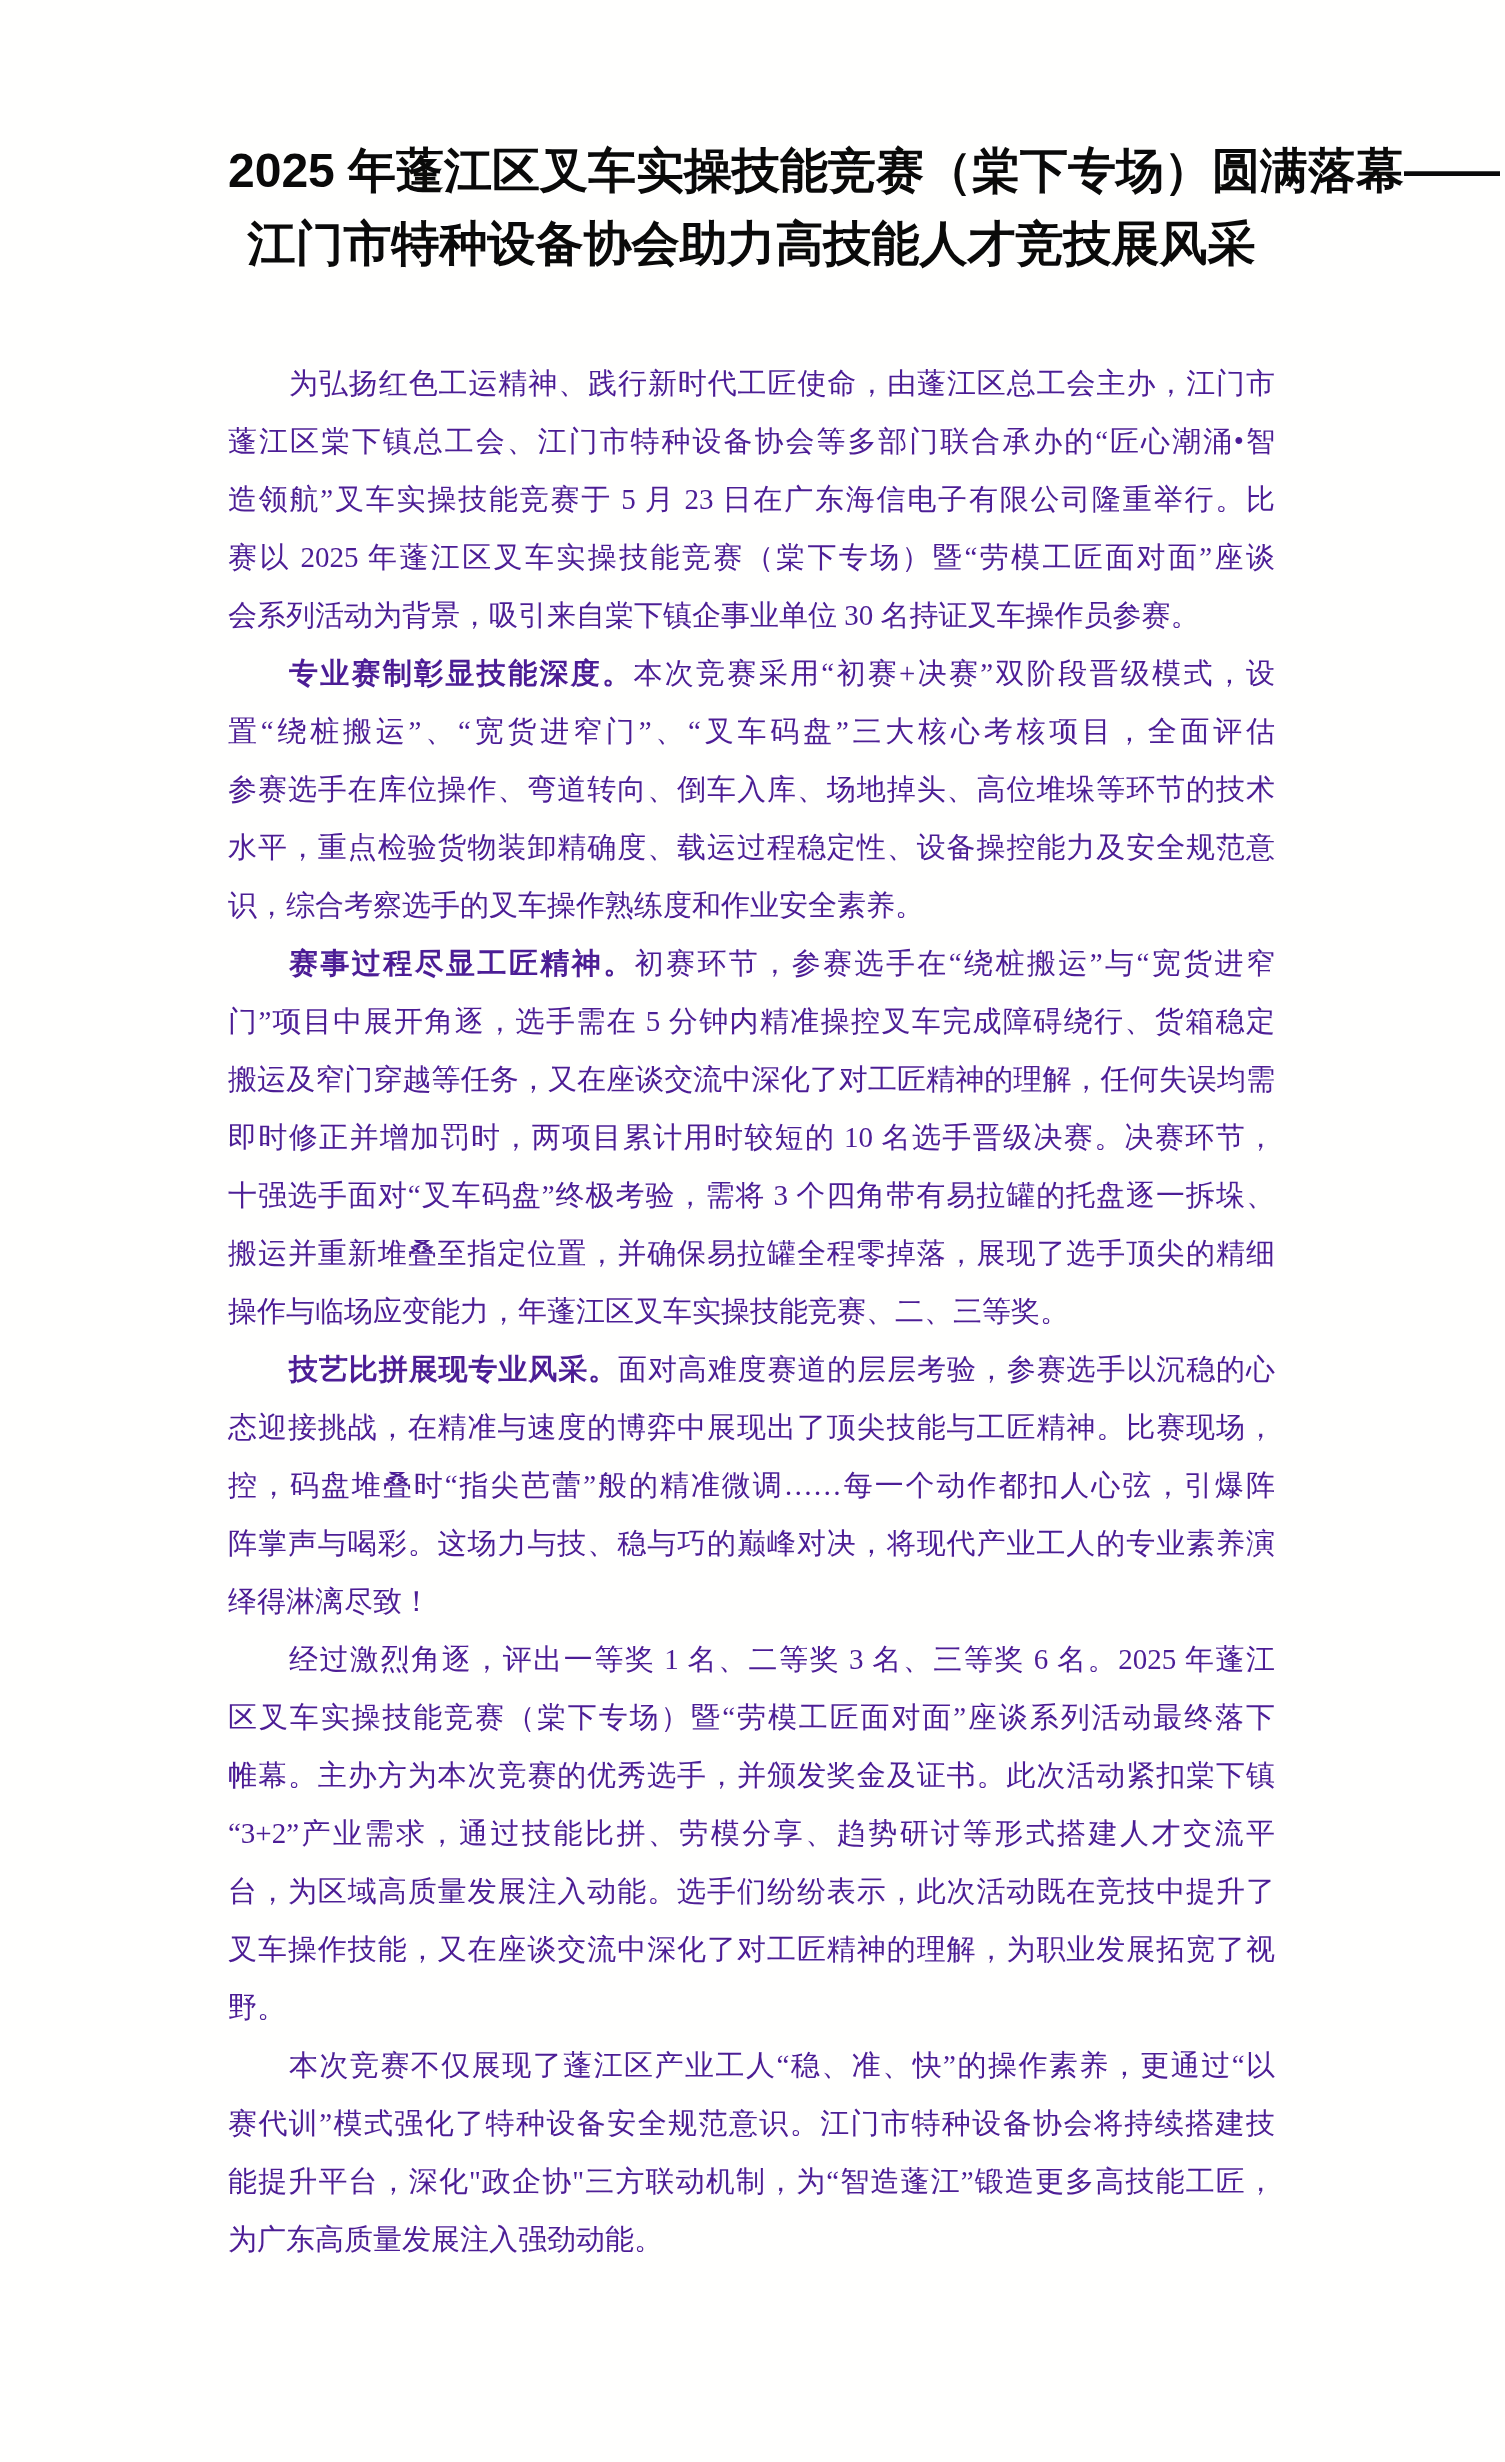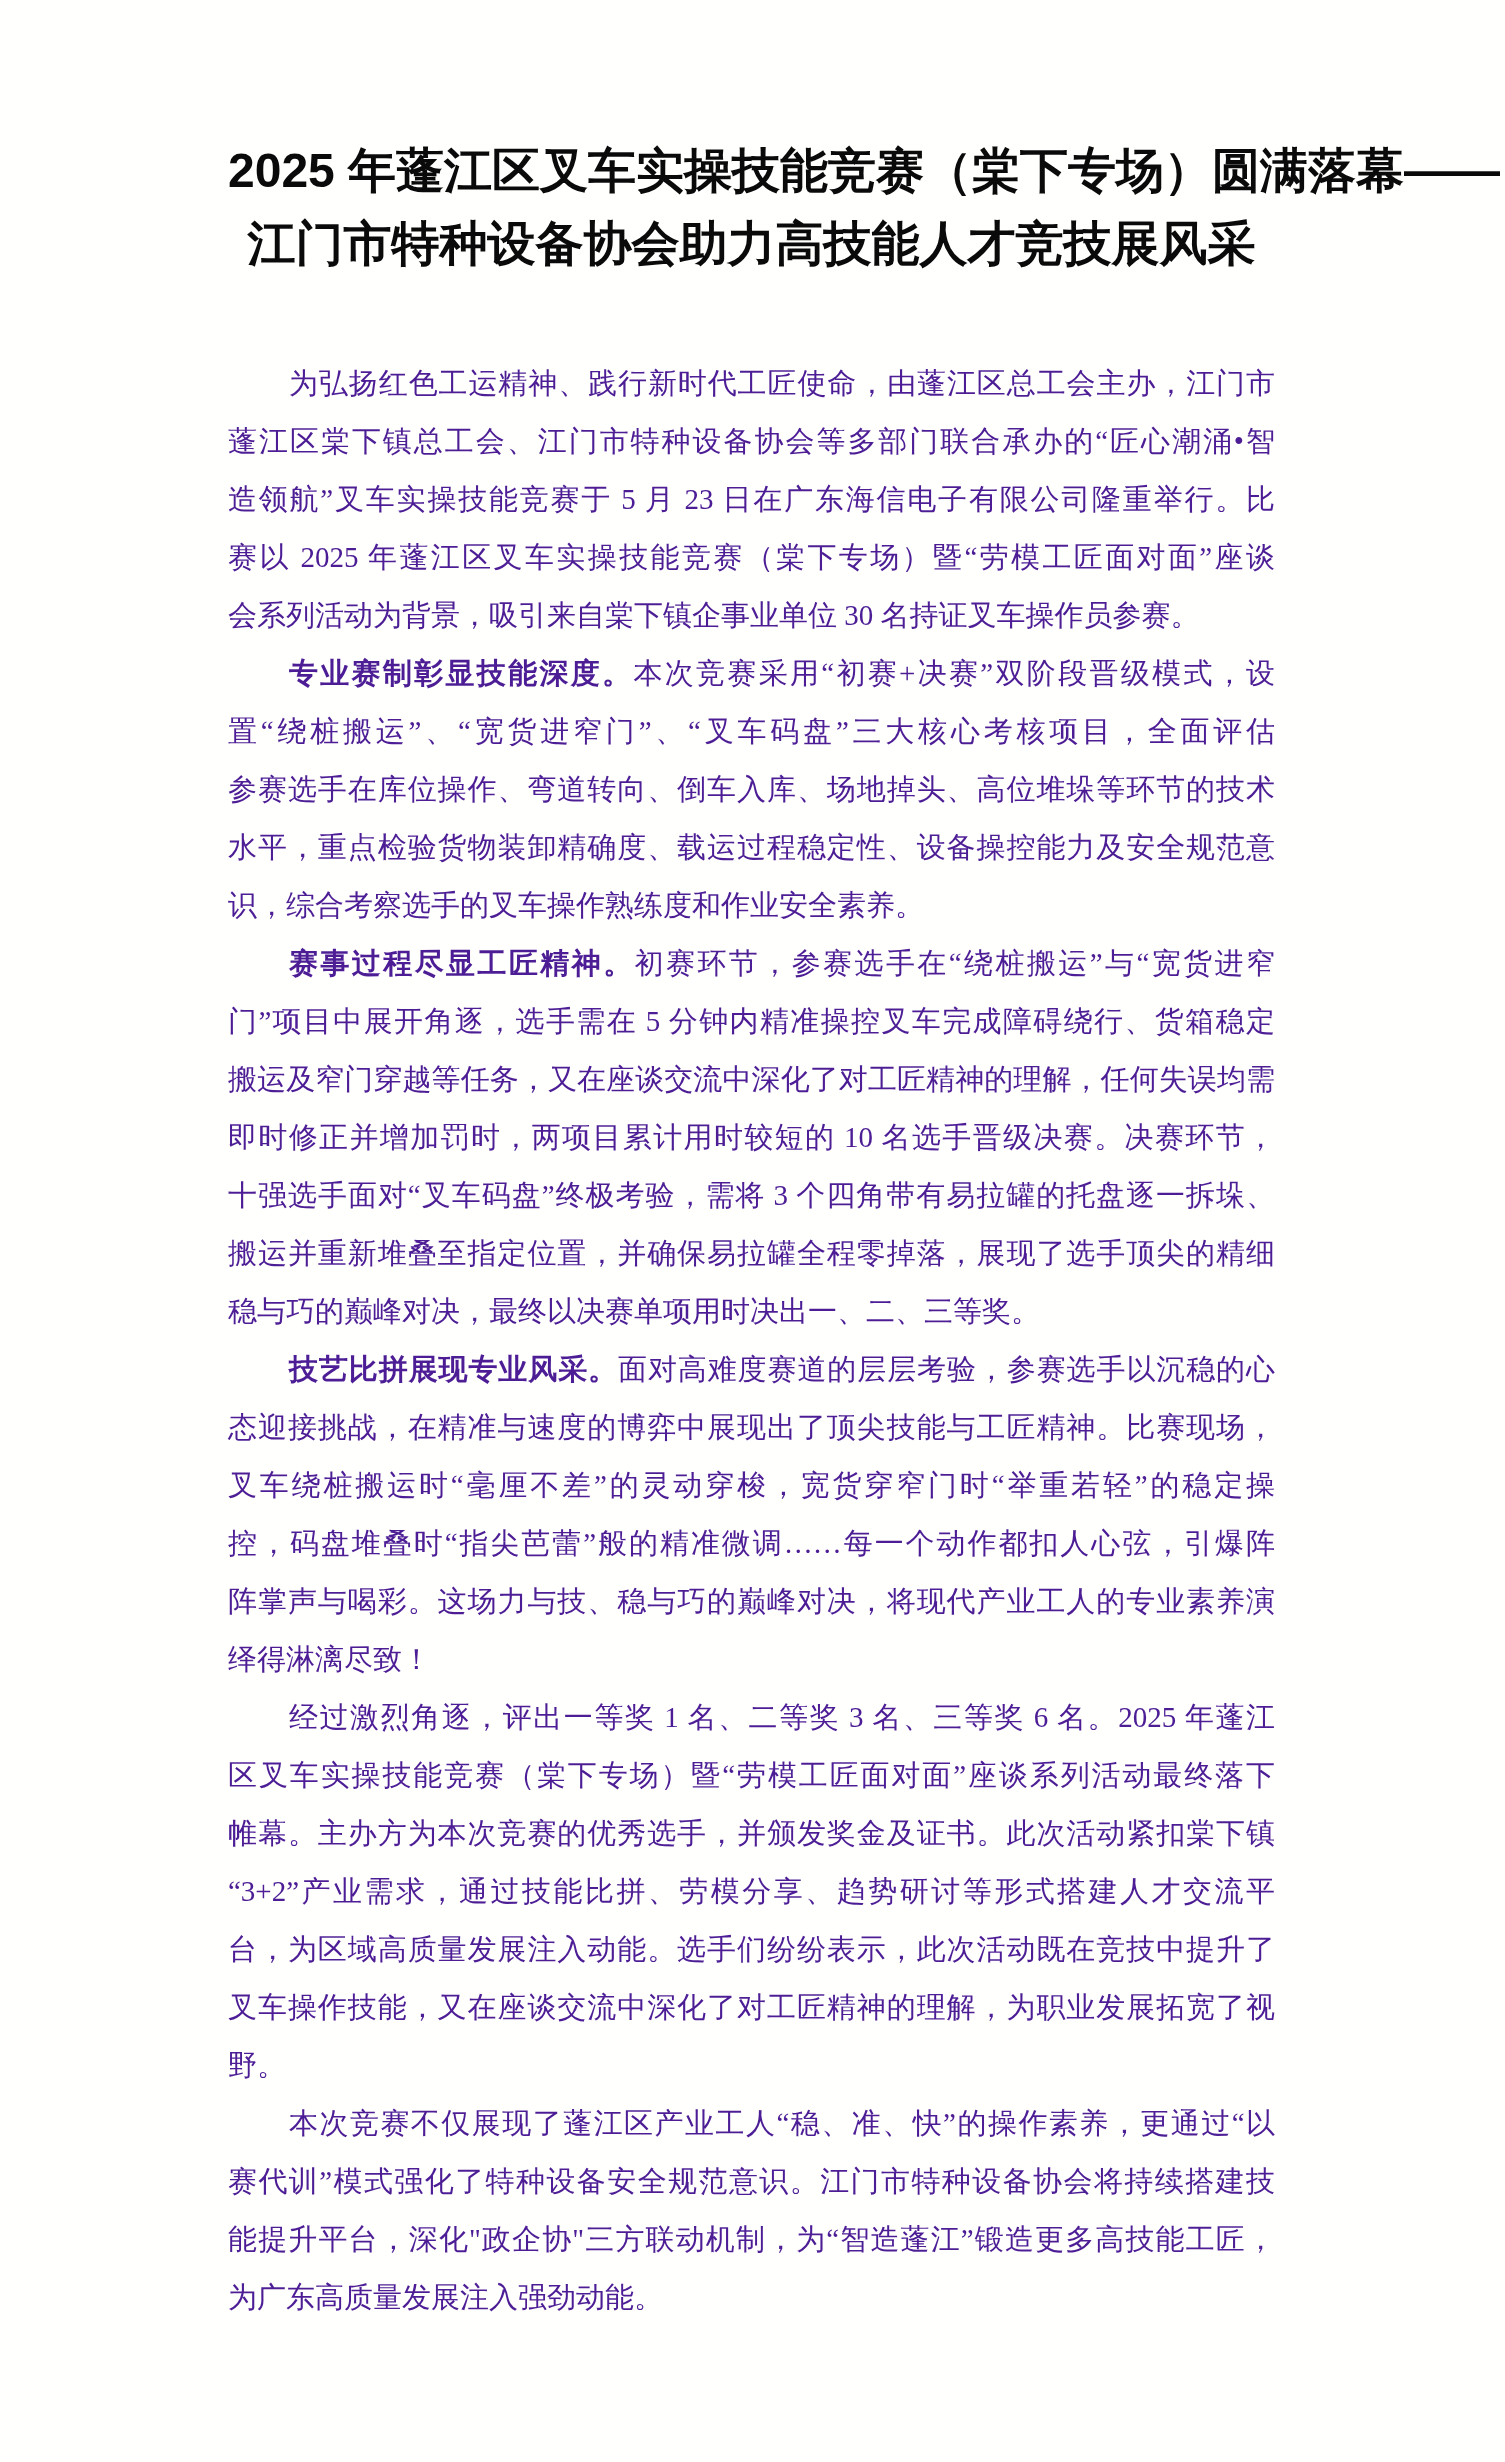--- a/index.html
+++ b/index.html
@@ -81,26 +81,25 @@
           <div class="line">水平，重点检验货物装卸精确度、载运过程稳定性、设备操控能力及安全规范意</div>
           <div class="line last">识，综合考察选手的叉车操作熟练度和作业安全素养。</div>
         </div>
         <div class="paragraph">
           <div class="line indent"><b>赛事过程尽显工匠精神。</b><span>初赛环节，参赛选手在“绕桩搬运”与“宽货进窄</span></div>
           <div class="line">门”项目中展开角逐，选手需在 5 分钟内精准操控叉车完成障碍绕行、货箱稳定</div>
           <div class="line">搬运及窄门穿越等任务，又在座谈交流中深化了对工匠精神的理解，任何失误均需</div>
           <div class="line">即时修正并增加罚时，两项目累计用时较短的 10 名选手晋级决赛。决赛环节，</div>
           <div class="line">十强选手面对“叉车码盘”终极考验，需将 3 个四角带有易拉罐的托盘逐一拆垛、</div>
           <div class="line">搬运并重新堆叠至指定位置，并确保易拉罐全程零掉落，展现了选手顶尖的精细</div>
-          <div class="line last">稳与巧的巅峰对决，最终以决赛单项用时决出一、二、三等奖。</div>
+          <div class="line last">操作与临场应变能力，年蓬江区叉车实操技能竞赛、二、三等奖。</div>
         </div>
         <div class="paragraph">
           <div class="line indent"><b>技艺比拼展现专业风采。</b><span>面对高难度赛道的层层考验，参赛选手以沉稳的心</span></div>
           <div class="line">态迎接挑战，在精准与速度的博弈中展现出了顶尖技能与工匠精神。比赛现场，</div>
-          <div class="line">叉车绕桩搬运时“毫厘不差”的灵动穿梭，宽货穿窄门时“举重若轻”的稳定操</div>
           <div class="line">控，码盘堆叠时“指尖芭蕾”般的精准微调……每一个动作都扣人心弦，引爆阵</div>
           <div class="line">阵掌声与喝彩。这场力与技、稳与巧的巅峰对决，将现代产业工人的专业素养演</div>
           <div class="line last">绎得淋漓尽致！</div>
         </div>
         <div class="paragraph">
           <div class="line indent">经过激烈角逐，评出一等奖 1 名、二等奖 3 名、三等奖 6 名。2025 年蓬江</div>
           <div class="line">区叉车实操技能竞赛（棠下专场）暨“劳模工匠面对面”座谈系列活动最终落下</div>
           <div class="line">帷幕。主办方为本次竞赛的优秀选手，并颁发奖金及证书。此次活动紧扣棠下镇</div>
           <div class="line">“3+2”产业需求，通过技能比拼、劳模分享、趋势研讨等形式搭建人才交流平</div>
           <div class="line">台，为区域高质量发展注入动能。选手们纷纷表示，此次活动既在竞技中提升了</div>

